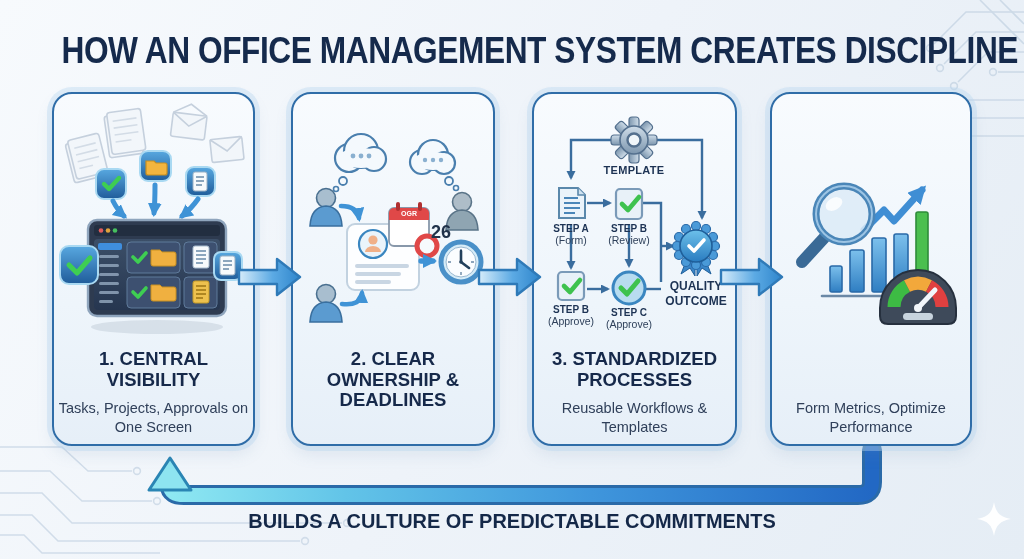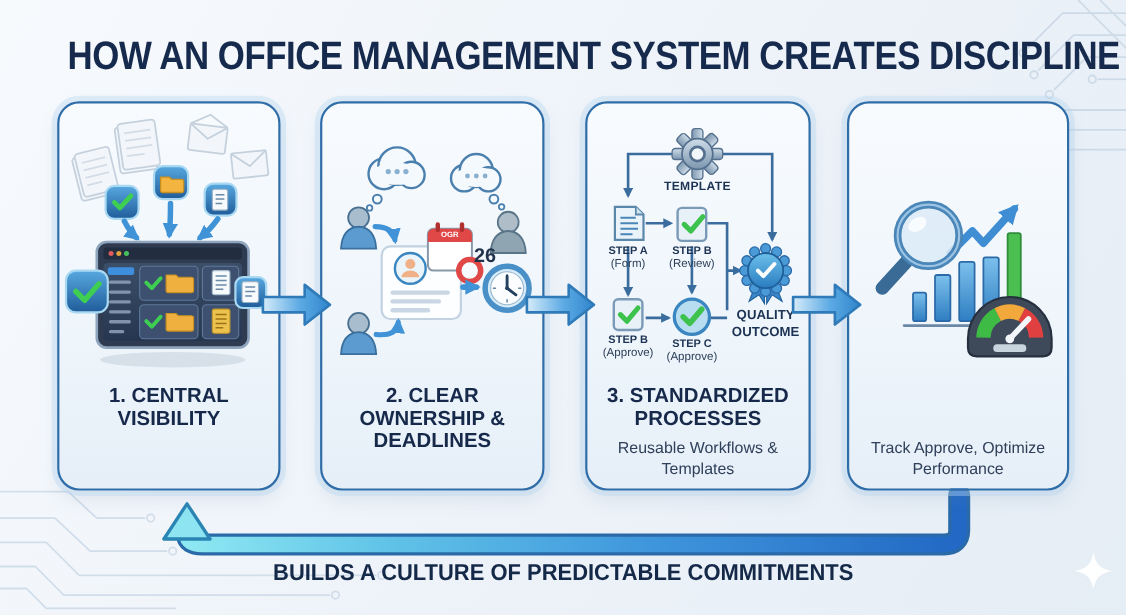--- a/index.html
+++ b/index.html
@@ -195,20 +195,23 @@
         <g>
           <rect x="160" y="158" width="28" height="28" rx="7" fill="url(#p1b)" stroke="#a9d9f2" stroke-width="2"></rect>
           <rect x="166" y="162" width="15" height="19" rx="2" fill="#f7fafc" stroke="#9ab0c4"></rect>
           <path d="M169,167 h9 M169,171 h9 M169,175 h6" stroke="#6a8aa8" stroke-width="1.4"></path>
         </g>
       </svg>
     </div>
     <div class="panel-title">
         <div>1. CENTRAL VISIBILITY</div>
       </div>
+    <div class="panel-sub">
+        <div>Tasks, Projects, Approvals on One Screen</div>
+      </div>
   </div>
 
   <div class="panel" style="left:291px;width:204px;">
     <div class="illus">
       <svg width="200" height="252" viewBox="0 0 200 252">
         <defs>
           <marker id="p2m" markerUnits="userSpaceOnUse" markerWidth="16" markerHeight="16" refX="10" refY="7" orient="auto">
             <path d="M0,0 L14,7 L0,14 Z" fill="#3f93d6"></path>
           </marker>
         </defs>
@@ -440,21 +443,21 @@
           <path d="M122,213 A24,24 0 0 1 135,192" fill="none" stroke="#3dbb44" stroke-width="13"></path>
           <path d="M135,192 A24,24 0 0 1 157,192" fill="none" stroke="#f2a83b" stroke-width="13"></path>
           <path d="M157,192 A24,24 0 0 1 170,213" fill="none" stroke="#e04040" stroke-width="13"></path>
           <path d="M146,214 L163,196" stroke="#f2f6fa" stroke-width="5" stroke-linecap="round"></path>
           <circle cx="146" cy="214" r="4" fill="#f2f6fa"></circle>
           <rect x="131" y="219" width="30" height="7" rx="3.5" fill="#c8d4de"></rect>
         </g>
       </svg>
     </div>
     <div class="panel-sub">
-        <div>Track Approve, Optimize Performance</div>
+        <div>Form Metrics, Optimize Performance</div>
       </div>
   </div>
 
   <svg class="gap-arrow" style="left:237px;" viewBox="0 0 66 48">
     <defs>
         <linearGradient id="ga1" x1="0" y1="0" x2="1" y2="0">
       <stop offset="0" stop-color="#d6ecfa"></stop>
           <stop offset=".55" stop-color="#5caae4"></stop>
           <stop offset="1" stop-color="#2f86cc"></stop>
     </linearGradient>

